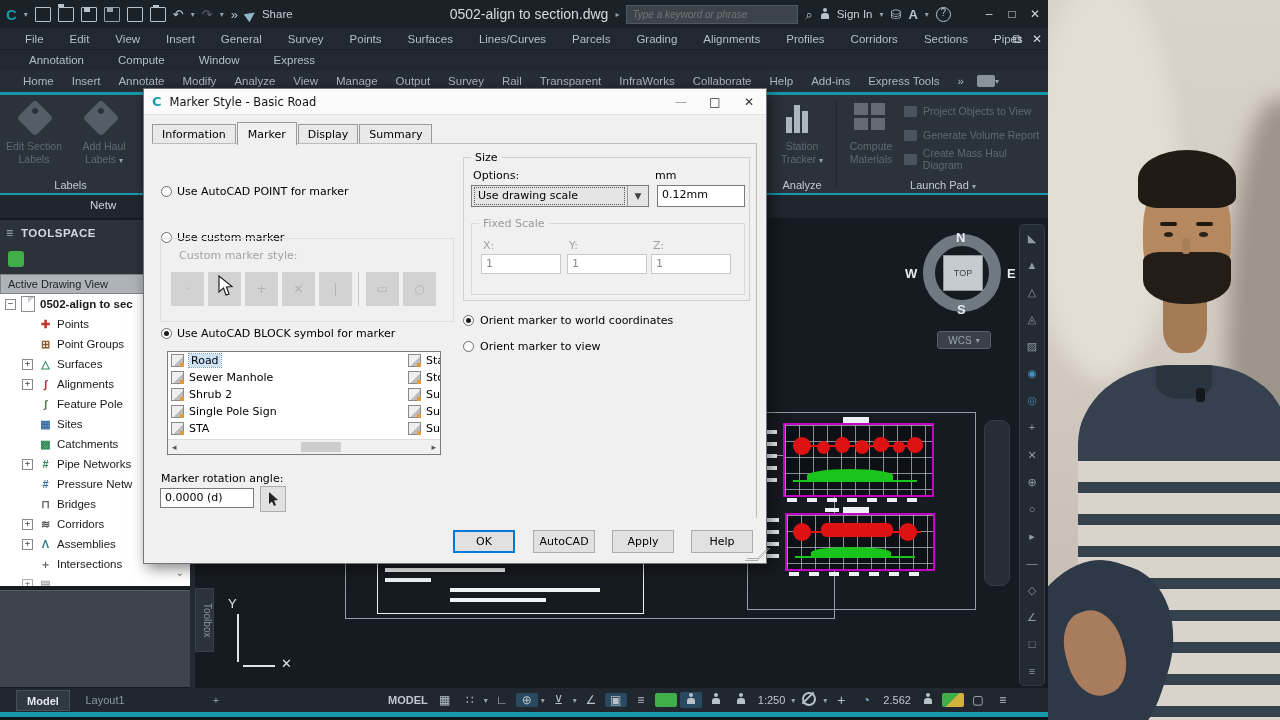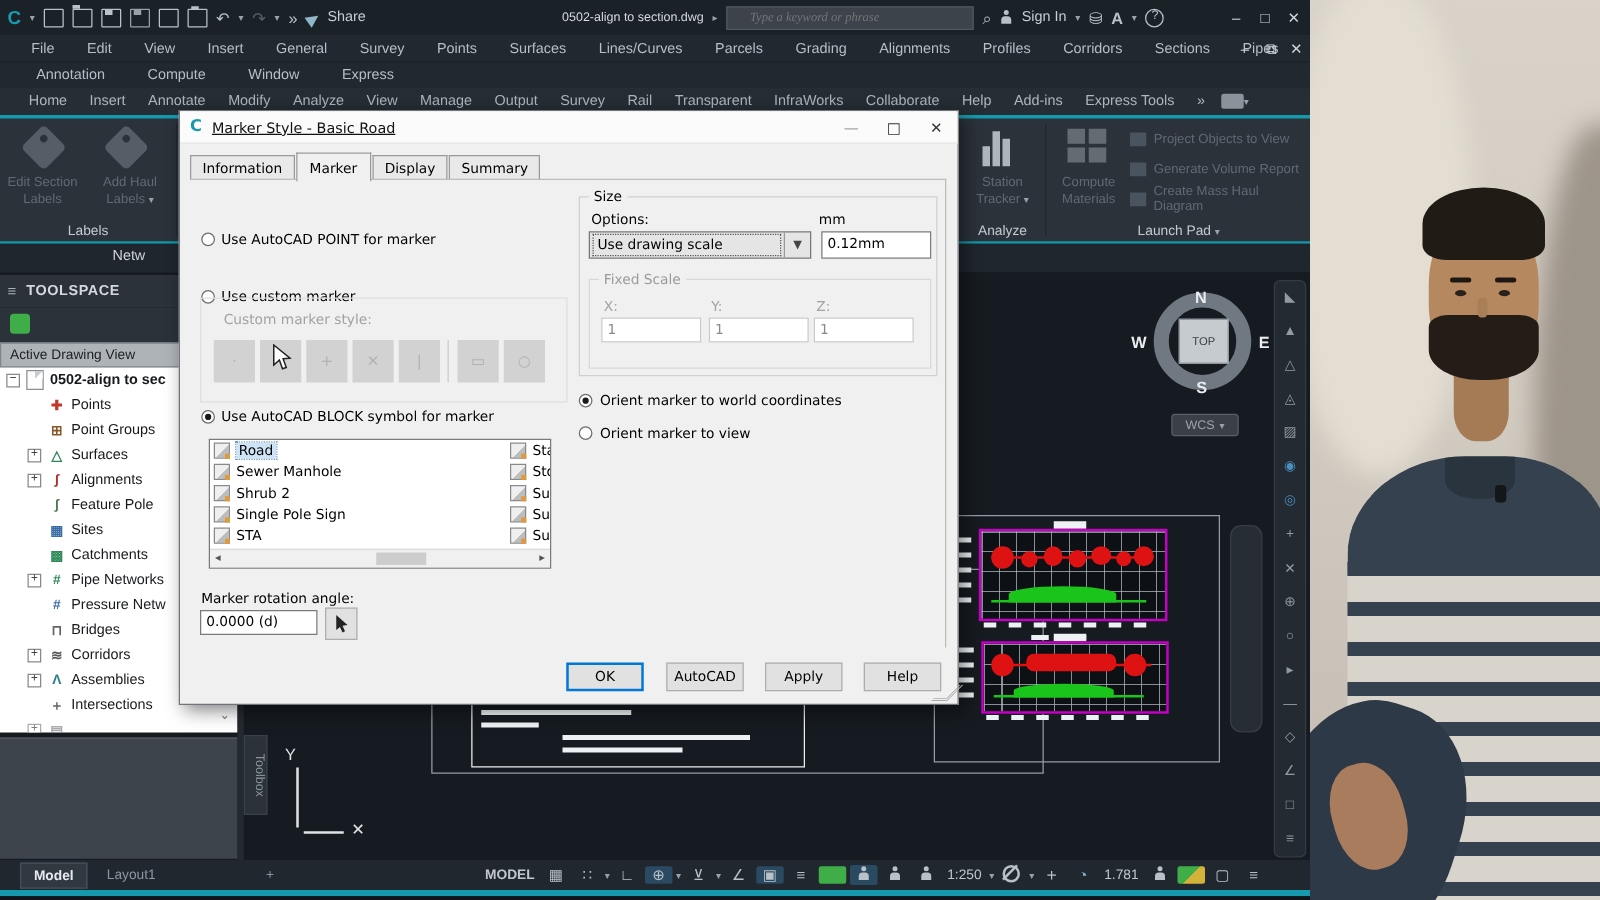--- a/index.html
+++ b/index.html
@@ -7,21 +7,21 @@
     font-family:"Liberation Sans",sans-serif;background:#161b21;color:#c2cad1;}
   .ab{position:absolute;}
   
   .titlebar{left:0;top:0;width:1048px;height:28px;background:#1a2127;display:flex;align-items:center;gap:7px;padding-left:6px;box-sizing:border-box;}
   .tglyph{font-size:13px;color:#b9c2c9;line-height:1;}
   .caret{font-size:8px;color:#98a2aa;}
   .micon{width:14px;height:13px;border:1.5px solid #b9c2c9;border-radius:1px;position:relative;display:inline-block;}
   .micon.save::after{content:"";position:absolute;left:2px;top:0;width:6px;height:4px;background:#b9c2c9;}
   .micon.folder::before{content:"";position:absolute;left:-1px;top:-4px;width:6px;height:3px;background:#b9c2c9;}
   .micon.print::after{content:"";position:absolute;left:2px;top:-3px;width:6px;height:3px;background:#b9c2c9;}
-  .searchbox{width:160px;height:17px;background:#3c434a;border:1px solid #50585f;color:#9aa3ab;font-style:italic;font-size:10px;padding:0 18px;font-family:Liberation Serif, serif;}
+  .searchbox{width:160px;height:17px;background:#3c434a;border:1px solid #50585f;color:#9aa3ab;font-style:italic;font-size:10px;padding:0 5px;font-family:Liberation Sans, sans-serif;}
   .winbtn{color:#cfd6dc;font-size:12px;width:22px;text-align:center;}
   .menurow{left:0;top:28px;width:1048px;height:22px;background:#21282f;display:flex;align-items:center;padding-left:12px;box-sizing:border-box;border-bottom:1px solid #1a2026;}
   .m1{padding:0 13px;font-size:11.5px;color:#b6bec6;white-space:nowrap;}
   .menurow2{left:0;top:50px;width:1048px;height:20px;background:#21282f;display:flex;align-items:center;padding-left:12px;box-sizing:border-box;}
   .m2{padding:0 17px;font-size:11.5px;color:#b6bec6;}
   .ribbontabs{left:0;top:70px;width:1048px;height:22px;background:#262d34;display:flex;align-items:center;padding-left:14px;box-sizing:border-box;}
   .rtab{padding:0 9px;font-size:11.5px;color:#aeb6be;white-space:nowrap;}
   .tealline{background:#1799ad;}
   
   .ribbon{left:0;top:95px;width:1048px;height:98px;background:#2b323a;}
@@ -132,21 +132,21 @@
     <span class="micon save" style="opacity:.8"></span>
     <span class="micon"></span>
     <span class="micon print"></span>
     <span class="tglyph">↶</span>
       <span class="caret">▾</span>
     <span class="tglyph" style="opacity:.4">↷</span>
       <span class="caret">▾</span>
     <span class="tglyph">»</span>
     <span class="tglyph" style="transform:rotate(-35deg);color:#8fb7c9;">▶</span>
     <span style="font-size:11.5px;color:#c6cdd3;">Share</span>
-    <span style="font-size:10px;color:#d5dbe0;margin-left:150px;">0502-align to section.dwg</span>
+    <span style="font-size:14px;color:#d5dbe0;margin-left:150px;">0502-align to section.dwg</span>
     <span class="caret">▸</span>
     <input class="searchbox" placeholder="Type a keyword or phrase" style="">
     <span class="tglyph">⌕</span>
     <span class="person-ico"></span>
     <span style="font-size:11.5px;color:#c6cdd3;">Sign In</span>
     <span class="caret">▾</span>
     <span class="tglyph">⛁</span>
     <span class="tglyph" style="font-weight:bold">A</span>
     <span class="caret">▾</span>
     <span class="tglyph" style="border:1px solid #b9c2c9;border-radius:50%;width:13px;height:13px;font-size:10px;text-align:center;">?</span>
@@ -475,21 +475,21 @@
     </div>
     <span class="ab" style="right:6px;bottom:8px;color:#777;font-size:10px;">⌄</span>
   </div>
   <div class="ab ts-preview"></div>
   <div class="ab" style="left:190px;top:218px;width:5px;height:470px;background:#242a31;"></div>
   <div class="ab toolbox-tab"><span>Toolbox</span></div>
 
   <div class="ab dlg">
     <div class="dlg-title">
       <span style="color:#1a9aae;font-weight:bold;font-size:13px;margin:0 8px;">C</span>
-      <span style="font-size:11.5px;color:#111;text-decoration:underline;">Marker Style - Basic Road</span>
+      <span style="font-size:11.5px;color:#111;">Marker Style - Basic Road</span>
       <span style="margin-left:auto;display:flex;">
         <span class="dwinbtn" style="color:#999;">—</span>
         <span class="dwinbtn">□</span>
         <span class="dwinbtn">✕</span>
       </span>
     </div>
     <div class="dtabs">
       <span class="dtab">Information</span>
       <span class="dtab active">Marker</span>
       <span class="dtab">Display</span>
@@ -628,21 +628,21 @@
       <span class="sico" style="background:#3fae49;width:12px;height:12px;border-radius:2px;"></span>
       <span class="sico hl"><span class="person-ico"></span></span>
       <span class="sico"><span class="person-ico"></span></span>
       <span class="sico"><span class="person-ico"></span></span>
       <span class="stext">1:250</span>
         <span class="caret">▾</span>
       <span class="sico"><span class="gear"></span></span>
         <span class="caret">▾</span>
       <span class="sico" style="font-size:14px;">+</span>
       <span class="sico" style="color:#7fb2c8;">◔</span>
-      <span class="stext">1.781</span>
+      <span class="stext">2.562</span>
       <span class="sico"><span class="person-ico"></span></span>
       <span class="sico" style="background:linear-gradient(135deg,#3fae49 50%,#d3b23a 50%);width:12px;height:12px;border-radius:2px;"></span>
       <span class="sico">▢</span>
       <span class="sico">≡</span>
     </div>
   </div>
   <div class="ab tealline" style="left:0;top:712px;width:1048px;height:5px;"></div>
   <div class="ab" style="left:0;top:717px;width:1048px;height:3px;background:#10151a;"></div>
 
   <div class="ab webcam">

